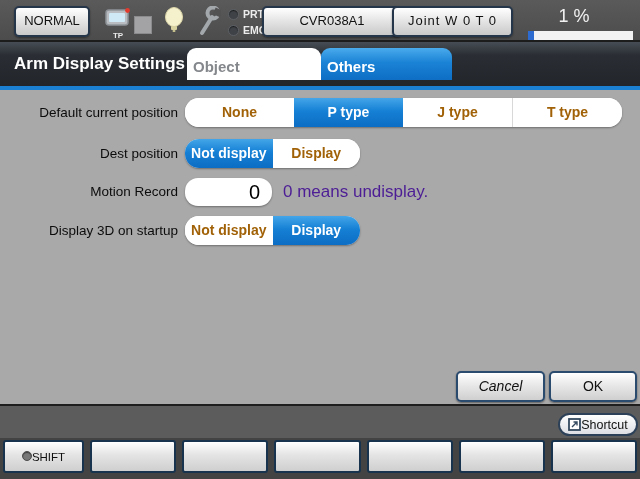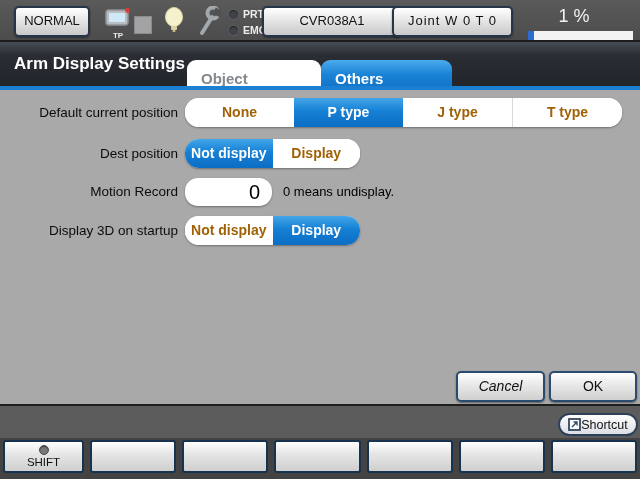--- a/index.html
+++ b/index.html
@@ -32,21 +32,21 @@
     color:#f2f2f2;font-size:18px;}
   .speed-bar{position:absolute;left:528px;top:31px;width:105px;height:9px;background:#f2f2f2;}
   .speed-fill{height:9px;background:#2e6bd0;}
   
   .titlebar{position:absolute;left:0;top:42px;width:640px;height:44px;
     background:linear-gradient(#474d55,#2a2e34 30%,#22262b);}
   .page-title{position:absolute;left:14px;top:0;height:44px;line-height:44px;
     color:#fff;font-size:17px;font-weight:bold;}
   .tab{position:absolute;top:6px;height:32px;box-sizing:border-box;
     border-radius:9px 9px 0 0;font-size:15px;font-weight:bold;
-    padding-left:14px;line-height:38px;cursor:default;margin-top:12px;}
+    padding-left:6px;line-height:38px;cursor:default;}
   .tab-object{left:187px;width:134px;background:#ffffff;color:#84878b;}
   .tab-others{left:321px;width:131px;color:#fff;
     background:linear-gradient(#4aabec,#1b83d6 45%,#0d6ec4);}
   .accent-line{position:absolute;left:0;top:86px;width:640px;height:4px;background:#1b7fd2;}
   
   .content{position:absolute;left:0;top:90px;width:640px;height:314px;background:#a9a9a9;}
   .row-label{position:absolute;left:0;width:178px;text-align:right;
     font-size:13.5px;color:#0c0c0c;}
   .seg-group{position:absolute;left:185px;height:29px;border-radius:14px;
     overflow:hidden;display:flex;background:#fff;
@@ -56,21 +56,21 @@
   .seg + .seg{border-left:1px solid #d8d8d8;}
   .seg.sel{background:linear-gradient(#44a6e8,#1580d5 45%,#0c6dc4);
     color:#fff;border-left:none;}
   .seg.sel + .seg{border-left:none;}
   .num-input{position:absolute;left:185px;top:88px;width:87px;height:28px;
     box-sizing:border-box;background:#fff;border:none;border-radius:13px;
     text-align:right;padding-right:12px;font-size:20px;color:#000;
     font-family:"Liberation Sans","DejaVu Sans",sans-serif;
     box-shadow:0 1px 2px rgba(0,0,0,.35);outline:none;}
   .num-note{position:absolute;left:283px;top:88px;height:28px;line-height:28px;
-    font-size:13px;color:#000000;}
+    font-size:17px;color:#4c1d95;}
   .dlg-btn{position:absolute;top:281px;height:31px;box-sizing:border-box;
     background:linear-gradient(#ffffff,#e8e8e8 45%,#cfcfcf);
     border:2px solid #2a4a6e;border-radius:5px;
     box-shadow:inset 0 1px 0 #fff,0 1px 2px rgba(0,0,0,.45);
     font-size:14px;color:#111;text-align:center;line-height:26px;cursor:default;}
   .btn-cancel{left:456px;width:89px;font-style:italic;}
   .btn-ok{left:549px;width:88px;}
   
   .strip{position:absolute;left:0;top:404px;width:640px;height:34px;
     background:#5c5c5c;border-top:2px solid #1e1e1e;box-sizing:border-box;}
@@ -78,21 +78,21 @@
     box-sizing:border-box;border:2px solid #2c4158;border-radius:12px;
     background:linear-gradient(#ffffff,#dcdee4);
     display:flex;align-items:center;justify-content:center;gap:0;
     font-size:12.5px;color:#111;cursor:default;}
   
   .fnbar{position:absolute;left:0;top:438px;width:640px;height:41px;background:#434343;}
   .fn-btn{position:absolute;top:2px;height:33px;box-sizing:border-box;
     background:linear-gradient(#fefefe,#e4e4e4 45%,#cfcfcf);
     border:2px solid #17334d;border-radius:3px;
     box-shadow:inset 0 1px 0 #fff;cursor:default;
-    display:flex;flex-direction:column;align-items:center;justify-content:center;}
+    display:flex;flex-direction:row;align-items:center;justify-content:center;}
   .fn-led{width:8px;height:8px;border-radius:50%;background:#787878;
     border:1px solid #4d4d4d;margin-bottom:1px;box-shadow:inset 0 1px 1px rgba(0,0,0,.5);}
   .fn-label{font-size:11.5px;color:#111;line-height:12px;}
 </style>
 </head>
 <body>
 
 <div class="topbar">
   <div class="hw-btn btn-normal">NORMAL</div>
 

